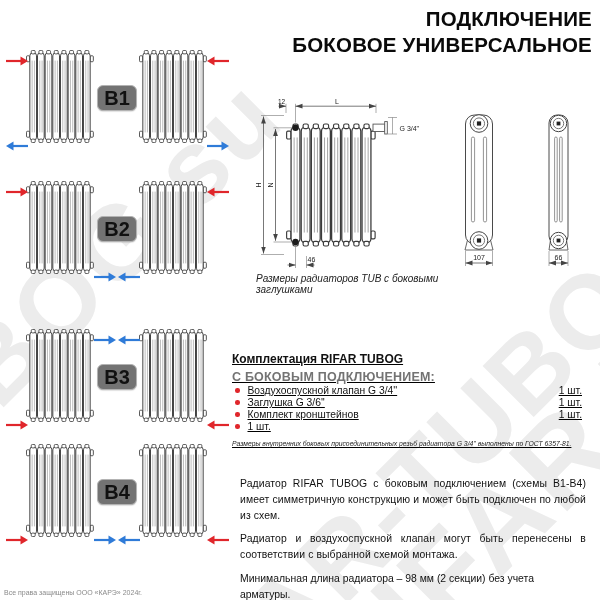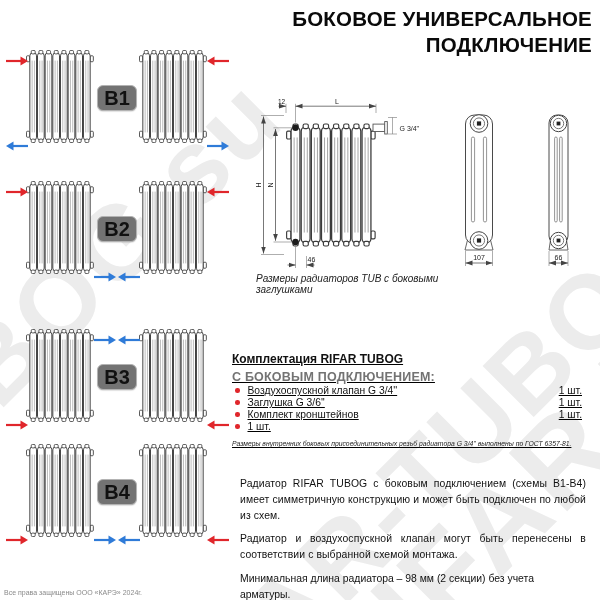--- a/index.html
+++ b/index.html
@@ -95,22 +95,22 @@
           <use href="#secF" transform="translate(32,0)"></use>
           <use href="#secF" transform="translate(40,0)"></use>
           <use href="#secF" transform="translate(48,0)"></use>
           <use href="#secF" transform="translate(56,0)"></use>
         </g>
       </symbol>
     </defs>
   </svg>
 
   <h1 class="title">
+    <div>ПОДКЛЮЧЕНИЕ</div>
     <div>БОКОВОЕ УНИВЕРСАЛЬНОЕ</div>
-    <div>ПОДКЛЮЧЕНИЕ</div>
   </h1>
 
   <div class="srow" style="top:45px">
     <svg class="rad rad-l" viewBox="0 0 71 97">
         <use href="#radF"></use>
       </svg>
     <svg class="rad rad-r" viewBox="0 0 71 97">
         <use href="#radF"></use>
       </svg>
     <div class="scheme-label">

